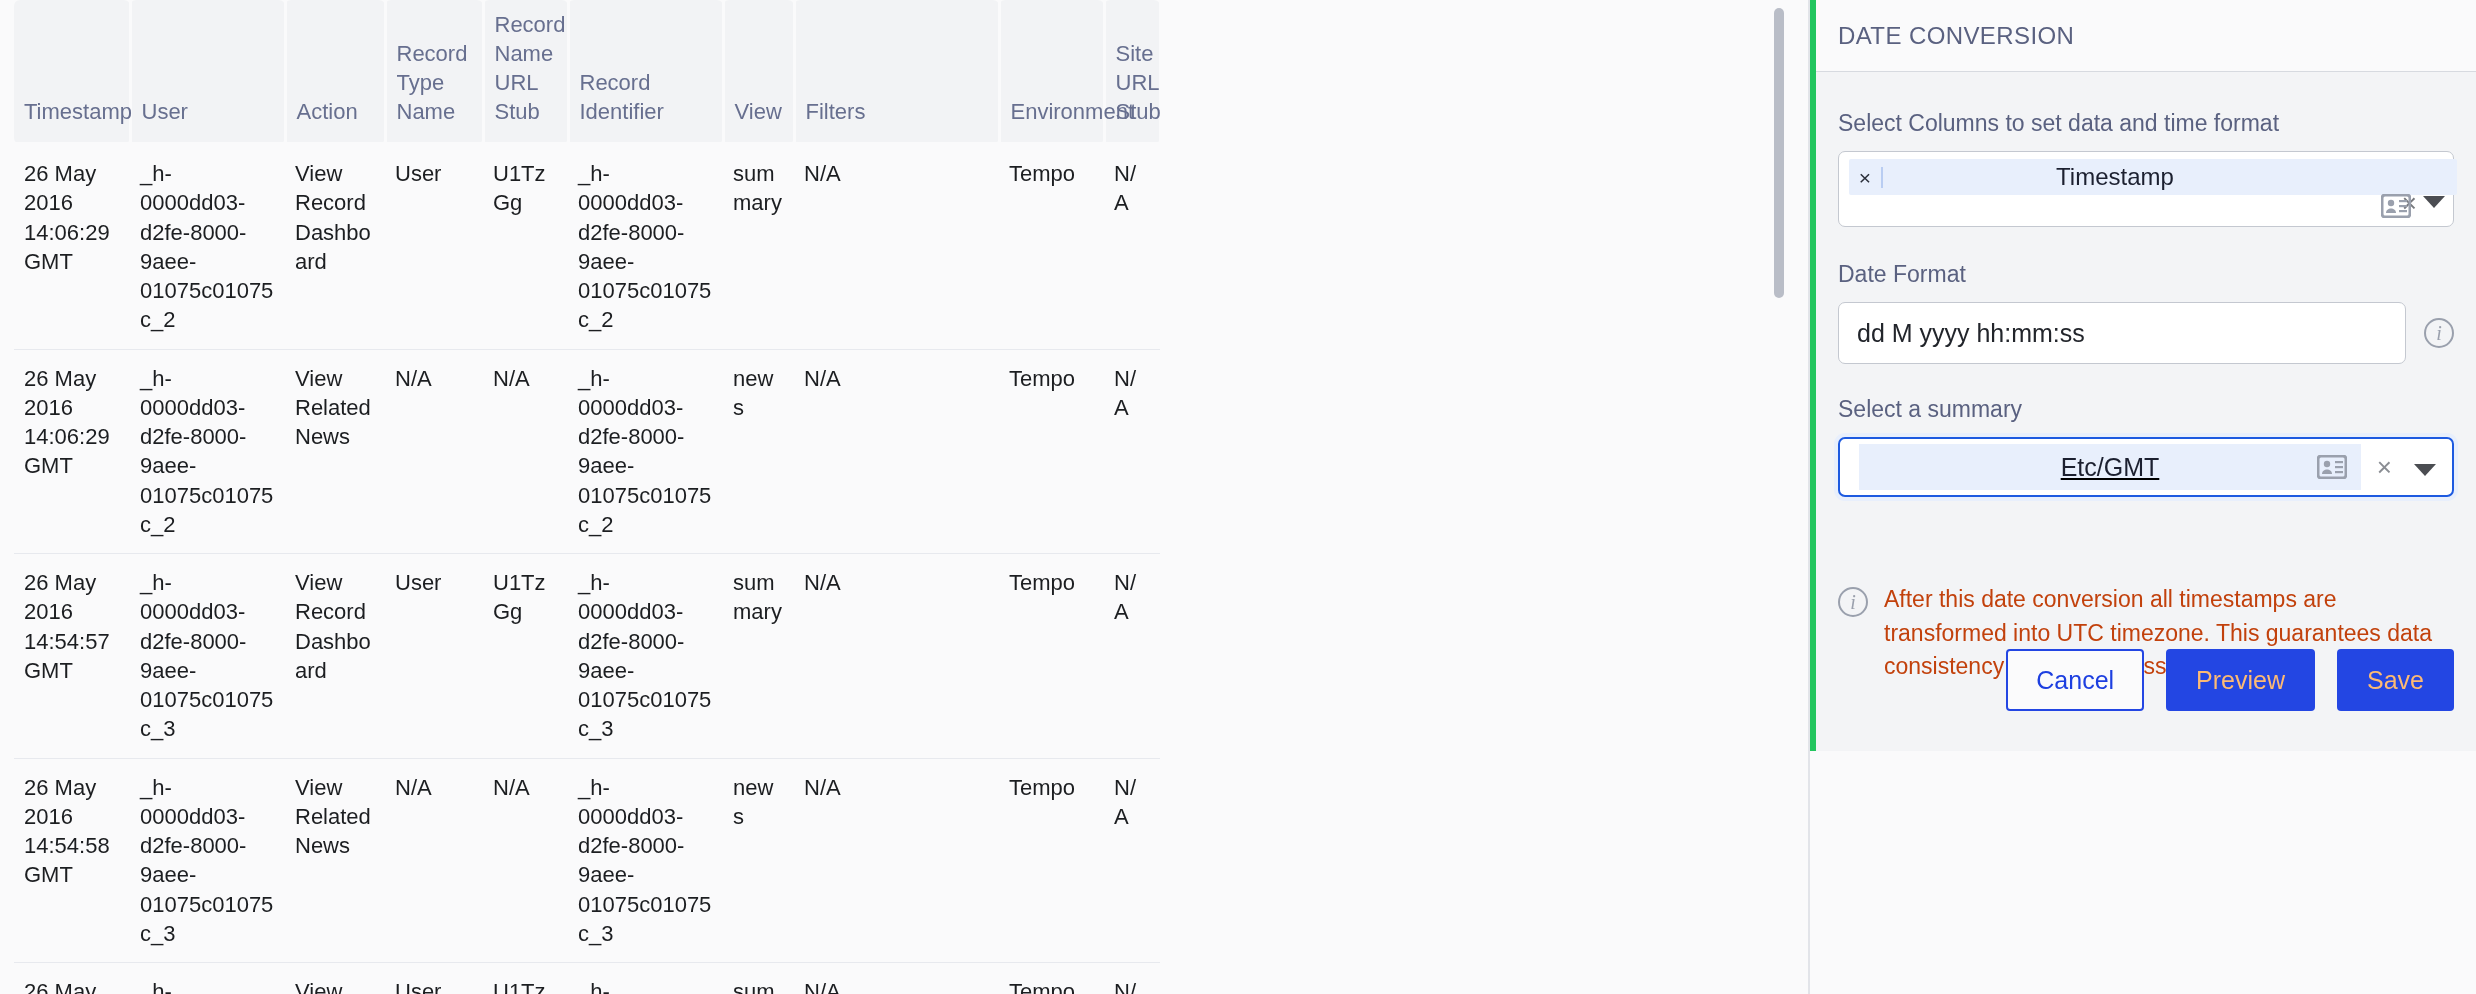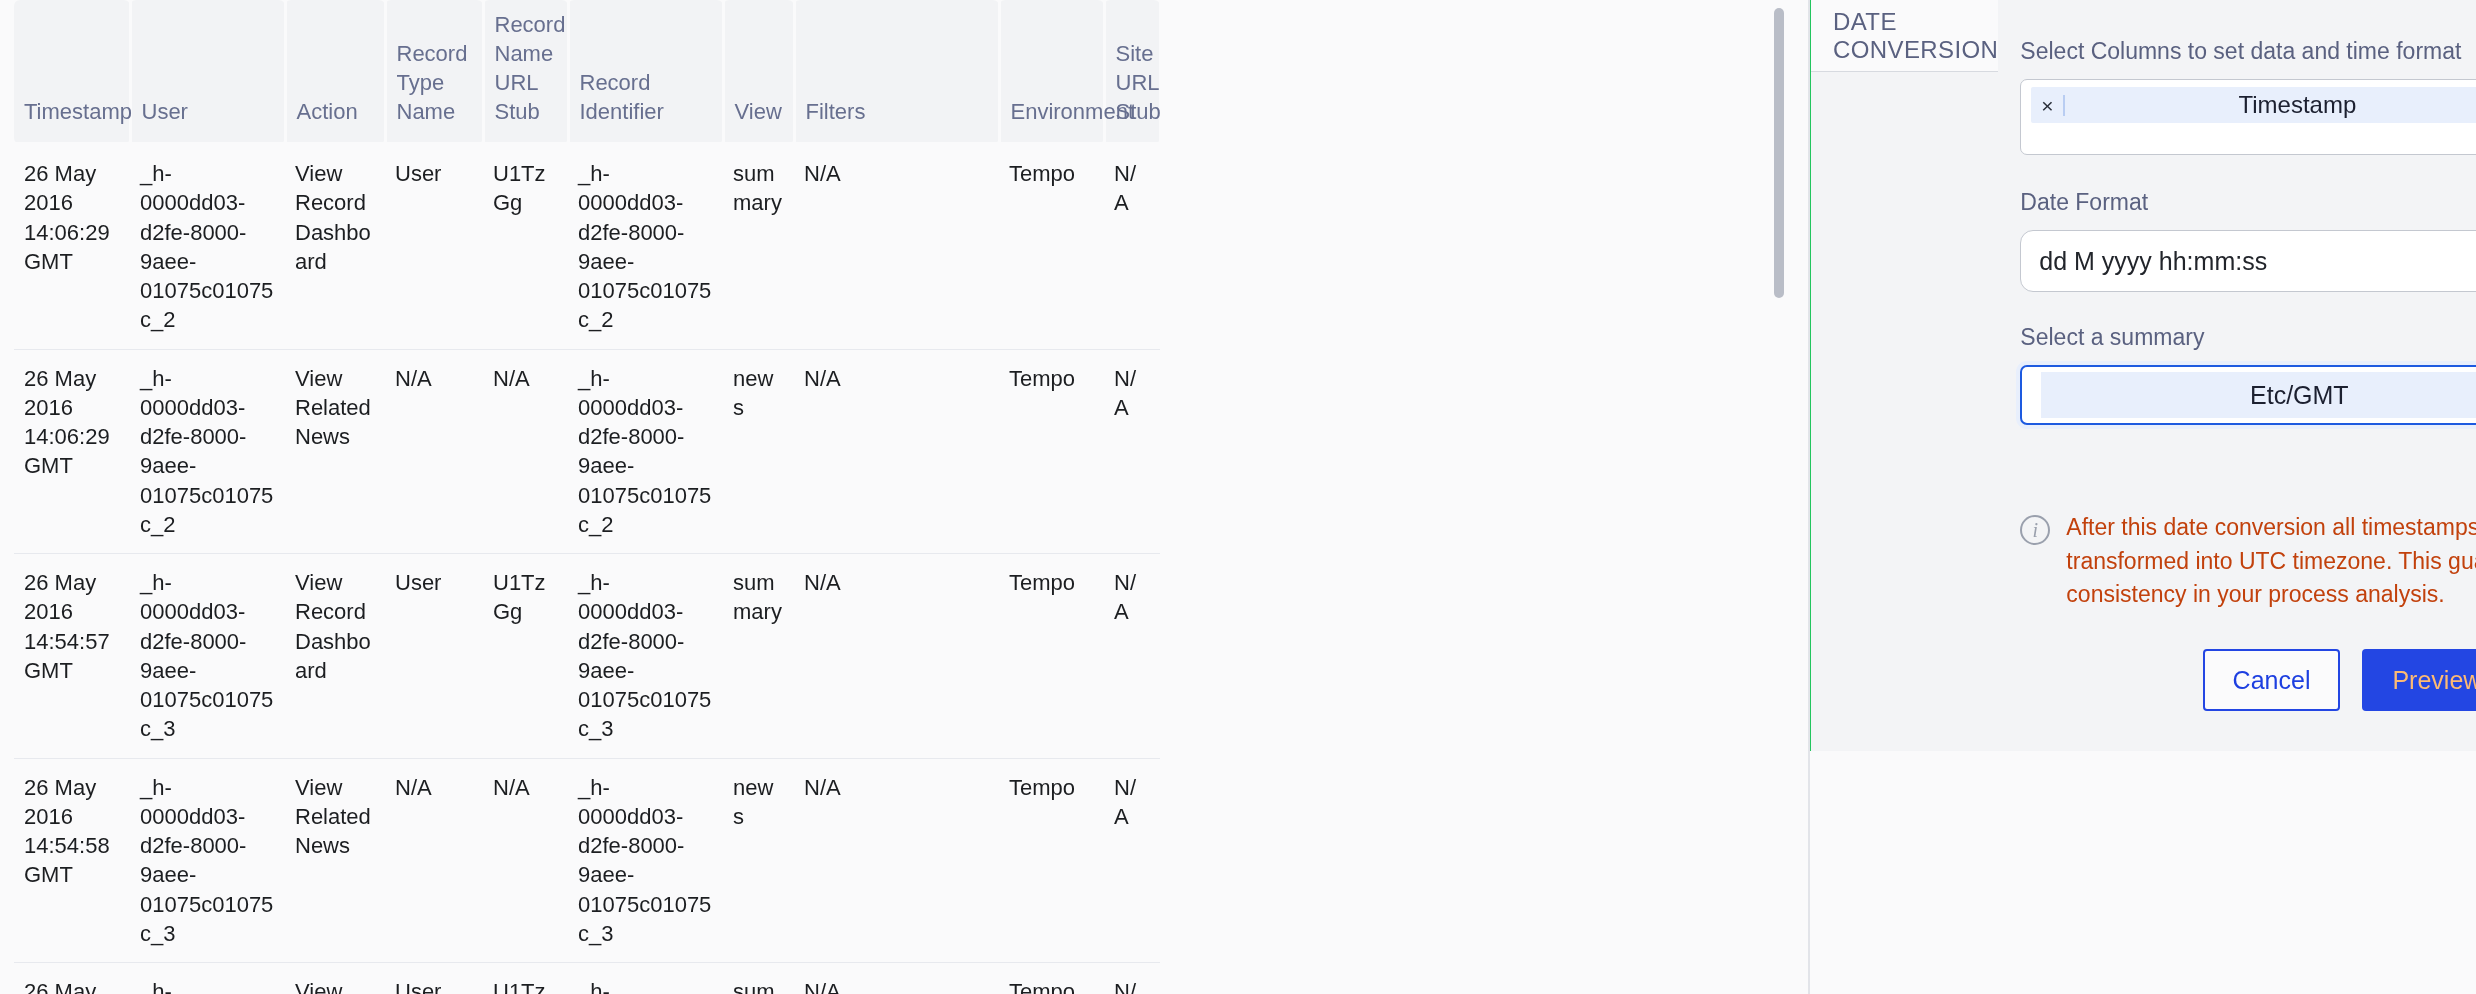--- a/index.html
+++ b/index.html
@@ -78,22 +78,22 @@
   }
   .pane-divider {
     position: absolute; top: 0; right: 0;
     width: 2px; height: 994px; background: #e2e4e9;
   }
 
   
   .panel {
     width: 666px; height: 751px;
     background: #f3f4f6;
-    display: flex; flex-direction: row;
-    border-left: 1px solid #22c55e;
+    display: flex; flex-direction: column;
+    border-left: 6px solid #22c55e;
   }
   .panel-head {
     height: 72px; flex: 0 0 72px;
     background: #fafafb;
     display: flex; align-items: center;
     padding-left: 22px;
     border-bottom: 1px solid #d7dae0;
   }
   .panel-title {
     font-size: 24px; letter-spacing: .4px;
@@ -152,21 +152,21 @@
     width: 30px; height: 24px; cursor: pointer;
   }
   .card-icon svg { display: block; }
 
   
   .inline-field { display: flex; align-items: center; gap: 18px; margin-bottom: 32px; }
   .text-input {
     flex: 1; height: 62px;
     background: #fff;
     border: 1px solid #c4c8d0;
-    border-radius: 13px;
+    border-radius: 7px;
     font-size: 25px;
     color: #22252b;
     padding: 0 18px;
     font-family: "Liberation Sans", sans-serif;
   }
   .info-circle {
     width: 30px; height: 30px; border-radius: 50%;
     border: 2px solid #9aa0ad; color: #9aa0ad;
     font-size: 20px; line-height: 26px; text-align: center;
     font-style: italic; font-family: "Liberation Serif", serif;
@@ -177,20 +177,21 @@
   .tz-select {
     position: relative;
     background: #fff;
     border: 2px solid #1d5ae0;
     border-radius: 7px;
     height: 60px;
     box-shadow: 0 0 0 4px #e8effc;
     display: flex; align-items: center;
     padding: 0 19px;
     margin-bottom: 86px;
+    text-decoration: underline;
   }
   .tz-value {
     position: relative;
     flex: 1; height: 46px;
     background: #e8effc;
     display: flex; align-items: center; justify-content: center;
     font-size: 25px; color: #1c2030;
     margin-right: 72px;
   }
   .tz-card {

